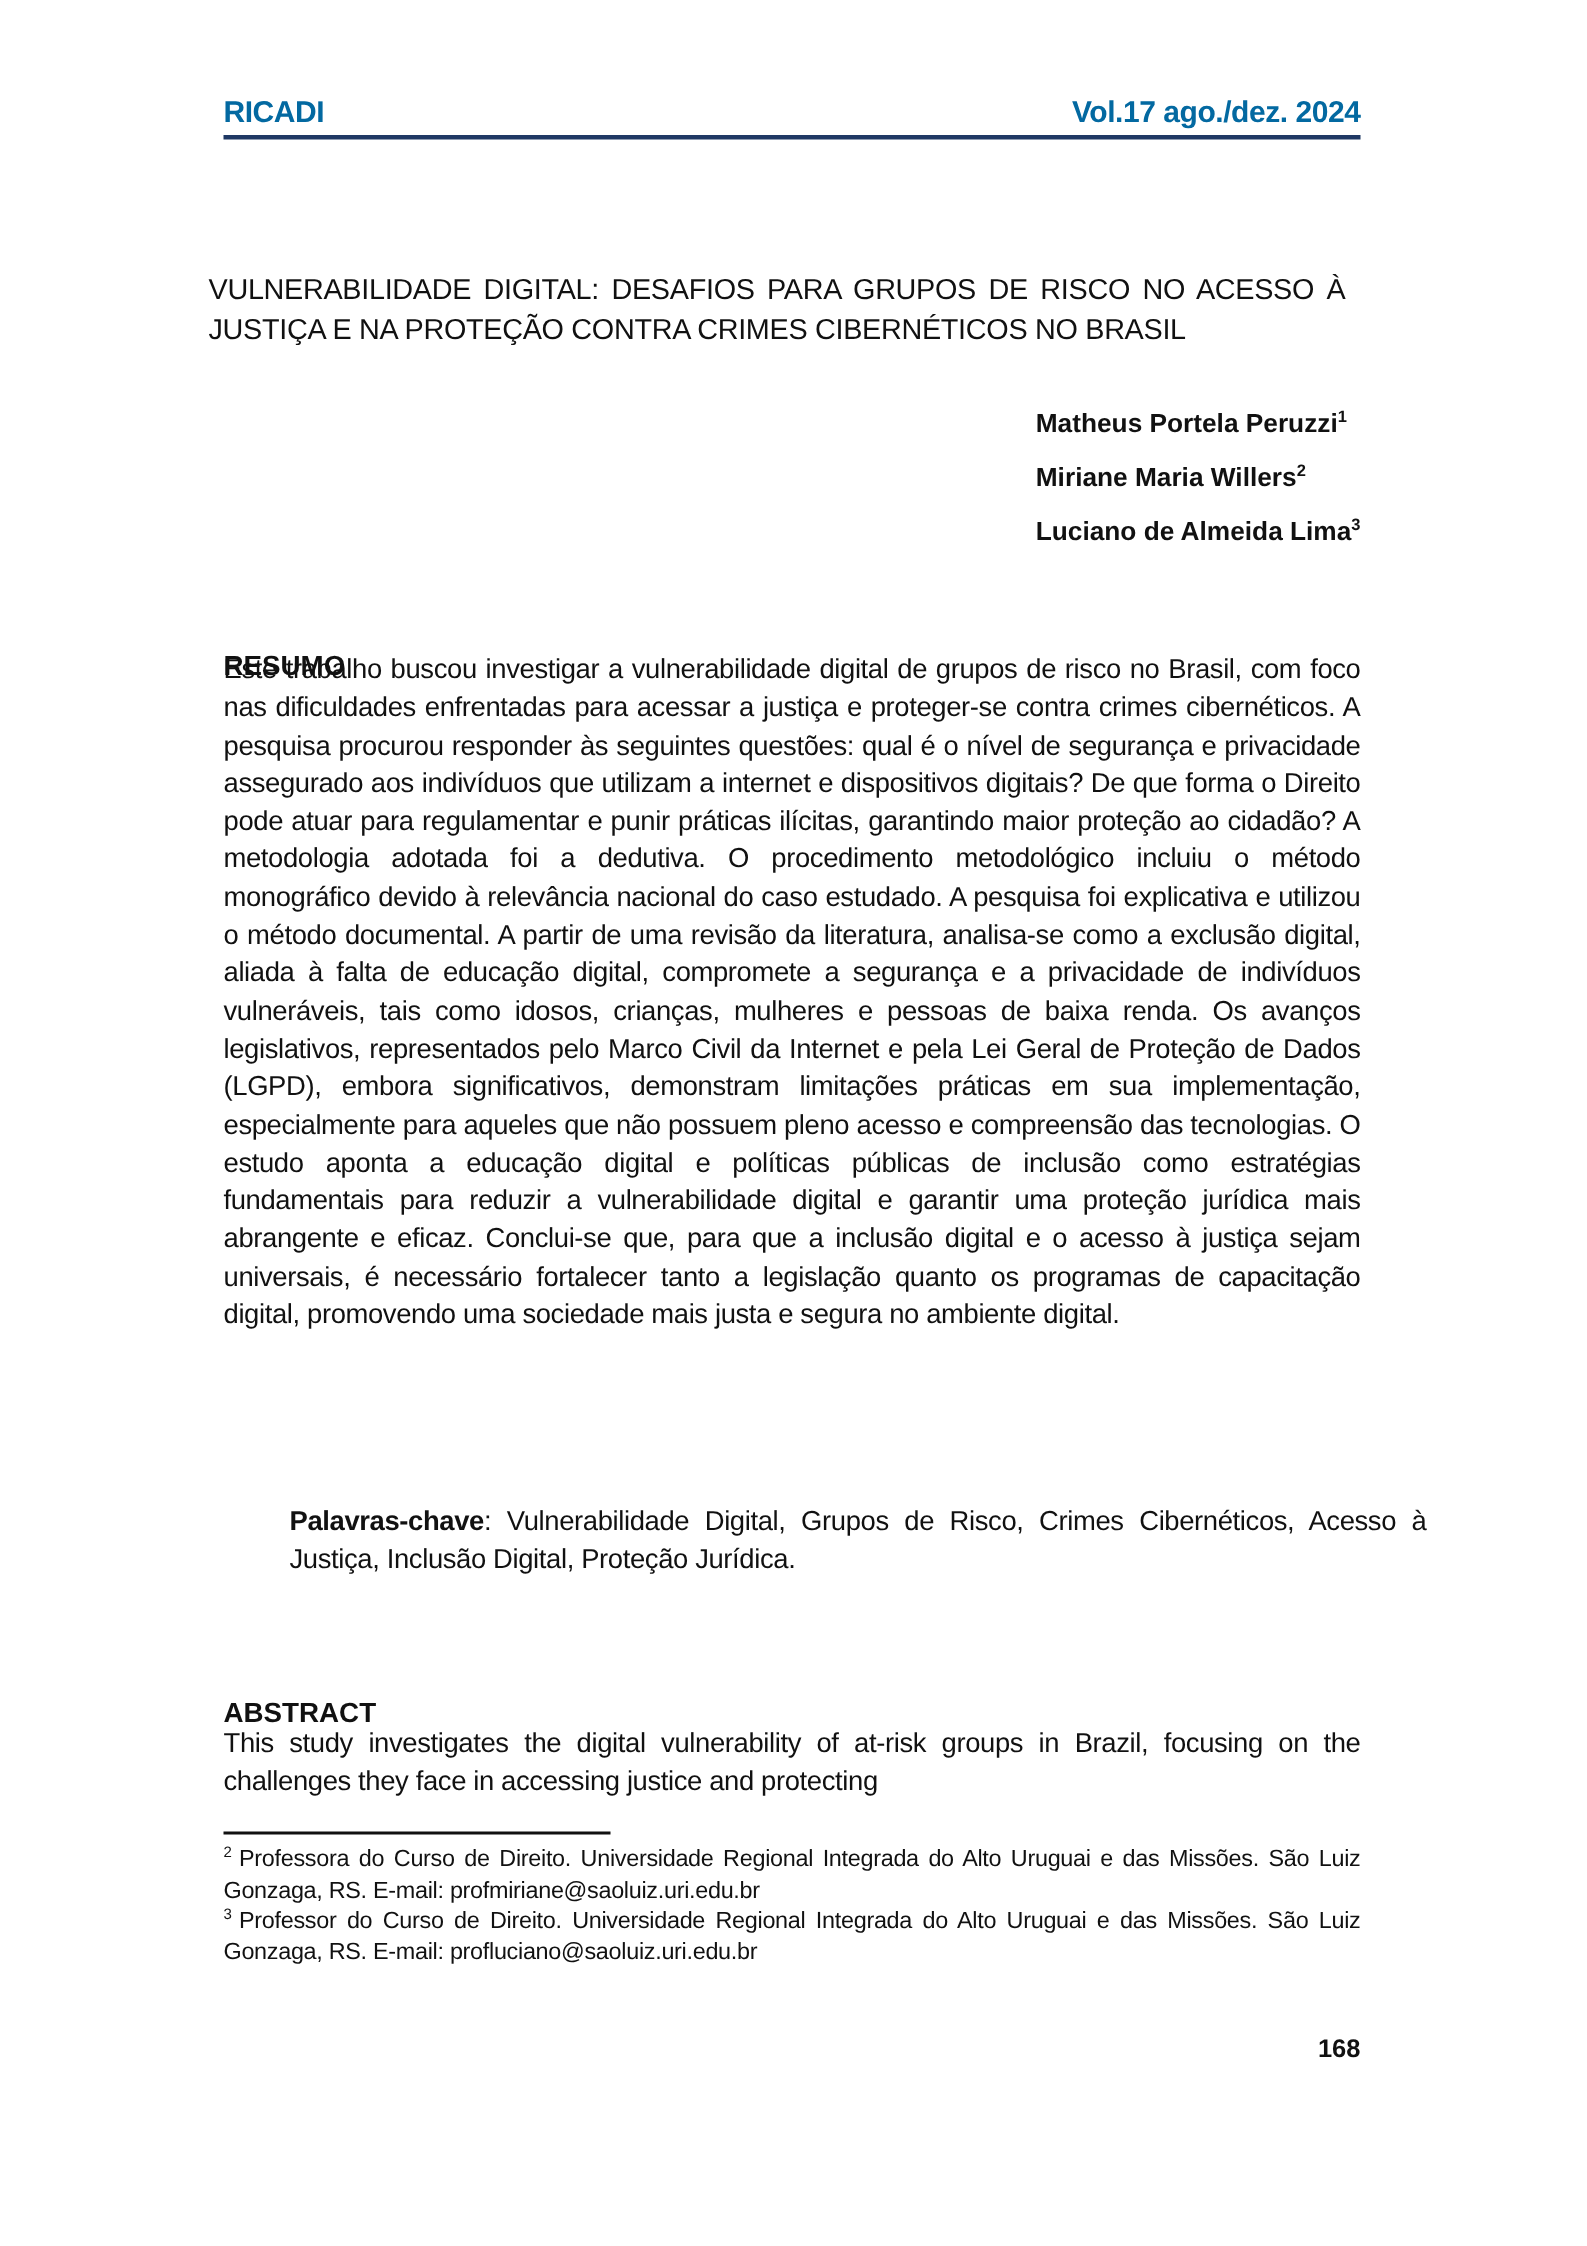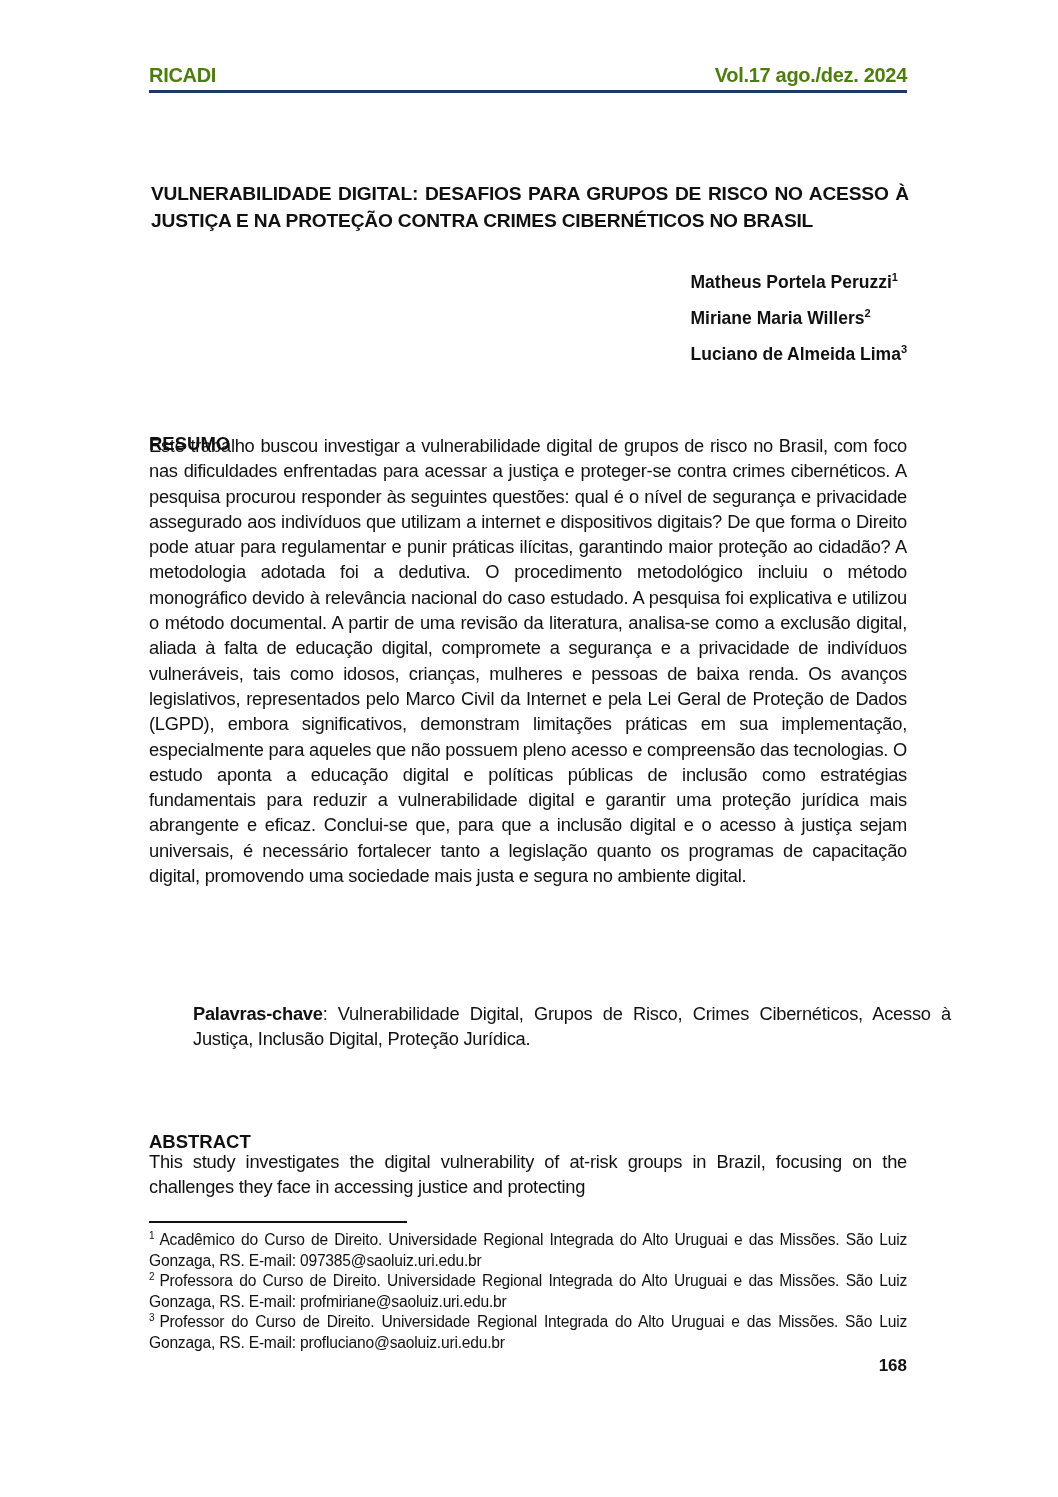--- a/index.html
+++ b/index.html
@@ -1,24 +1,24 @@
 <!DOCTYPE html>
 <html><head>
 <meta charset="utf-8">
 <style>
   html, body { margin: 0; padding: 0; background: #ffffff; }
   body { width: 1058px; height: 1497px; position: relative; overflow: hidden;
          font-family: "Liberation Sans", sans-serif; color: #111111; }
   .header { position: absolute; left: 149px; top: 62px; width: 758px; height: 28px;
             border-bottom: 3px solid #1f3864; }
-  .header span { position: absolute; top: 2px; font-weight: bold; font-size: 20px; color: #4d7c0f;
+  .header span { position: absolute; top: 2px; font-weight: bold; font-size: 20px; color: #0369a1;
                  letter-spacing: -0.3px; }
   .header .left { left: 0; }
   .header .right { right: 0; }
-  .title { position: absolute; left: 151px; top: 180px; width: 758px; font-weight: bold; font-size: 19.2px;
+  .title { position: absolute; left: 139px; top: 180px; width: 758px; font-weight: normal; font-size: 19.2px;
            line-height: 27px; text-align: justify; letter-spacing: -0.2px; }
   .authors { position: absolute; right: 151px; top: 264px; text-align: left; font-weight: bold; font-size: 17.5px; }
   .authors div { height: 36px; line-height: 36px; }
   .authors sup { font-size: 11px; vertical-align: 7px; line-height: 0; }
   .h-section { position: absolute; left: 149px; font-weight: bold; font-size: 18.5px; }
   .body-text { position: absolute; left: 149px; width: 758px; font-size: 18.3px; line-height: 25.3px;
                text-align: justify; letter-spacing: -0.25px; }
   .kw b { font-weight: bold; }
   .fn-rule { position: absolute; left: 149px; top: 1221px; width: 258px; height: 2px; background: #111; }
   .footnotes { position: absolute; left: 149px; top: 1230px; width: 758px; font-size: 15.6px; line-height: 20.5px;
@@ -46,18 +46,17 @@
 <div class="h-section" style="top:401px;margin-top:32px;">RESUMO</div>
 <div class="body-text" style="top:433px;">Este trabalho buscou investigar a vulnerabilidade digital de grupos de risco no Brasil, com foco nas dificuldades enfrentadas para acessar a justiça e proteger-se contra crimes cibernéticos. A pesquisa procurou responder às seguintes questões: qual é o nível de segurança e privacidade assegurado aos indivíduos que utilizam a internet e dispositivos digitais? De que forma o Direito pode atuar para regulamentar e punir práticas ilícitas, garantindo maior proteção ao cidadão? A metodologia adotada foi a dedutiva. O procedimento metodológico incluiu o método monográfico devido à relevância nacional do caso estudado. A pesquisa foi explicativa e utilizou o método documental. A partir de uma revisão da literatura, analisa-se como a exclusão digital, aliada à falta de educação digital, compromete a segurança e a privacidade de indivíduos vulneráveis, tais como idosos, crianças, mulheres e pessoas de baixa renda. Os avanços legislativos, representados pelo Marco Civil da Internet e pela Lei Geral de Proteção de Dados (LGPD), embora significativos, demonstram limitações práticas em sua implementação, especialmente para aqueles que não possuem pleno acesso e compreensão das tecnologias. O estudo aponta a educação digital e políticas públicas de inclusão como estratégias fundamentais para reduzir a vulnerabilidade digital e garantir uma proteção jurídica mais abrangente e eficaz. Conclui-se que, para que a inclusão digital e o acesso à justiça sejam universais, é necessário fortalecer tanto a legislação quanto os programas de capacitação digital, promovendo uma sociedade mais justa e segura no ambiente digital.</div>
 
 <div class="body-text kw" style="top:1001px;margin-left:44px;"><b>Palavras-chave</b><span>: Vulnerabilidade Digital, Grupos de Risco, Crimes Cibernéticos, Acesso à Justiça, Inclusão Digital, Proteção Jurídica.</span></div>
 
 <div class="h-section" style="top:1131px;">ABSTRACT</div>
 <div class="body-text" style="top:1149px;">This study investigates the digital vulnerability of at-risk groups in Brazil, focusing on the challenges they face in accessing justice and protecting</div>
 
 <div class="fn-rule"></div>
 <div class="footnotes">
-  <p><sup>1</sup><span>Acadêmico do Curso de Direito. Universidade Regional Integrada do Alto Uruguai e das Missões. São Luiz Gonzaga, RS. E-mail: 097385@saoluiz.uri.edu.br</span></p>
   <p><sup>2</sup><span>Professora do Curso de Direito. Universidade Regional Integrada do Alto Uruguai e das Missões. São Luiz Gonzaga, RS. E-mail: profmiriane@saoluiz.uri.edu.br</span></p>
   <p><sup>3</sup><span>Professor do Curso de Direito. Universidade Regional Integrada do Alto Uruguai e das Missões. São Luiz Gonzaga, RS. E-mail: profluciano@saoluiz.uri.edu.br</span></p>
 </div>
 
 <div class="page-num">168</div>
 
 </body></html>

